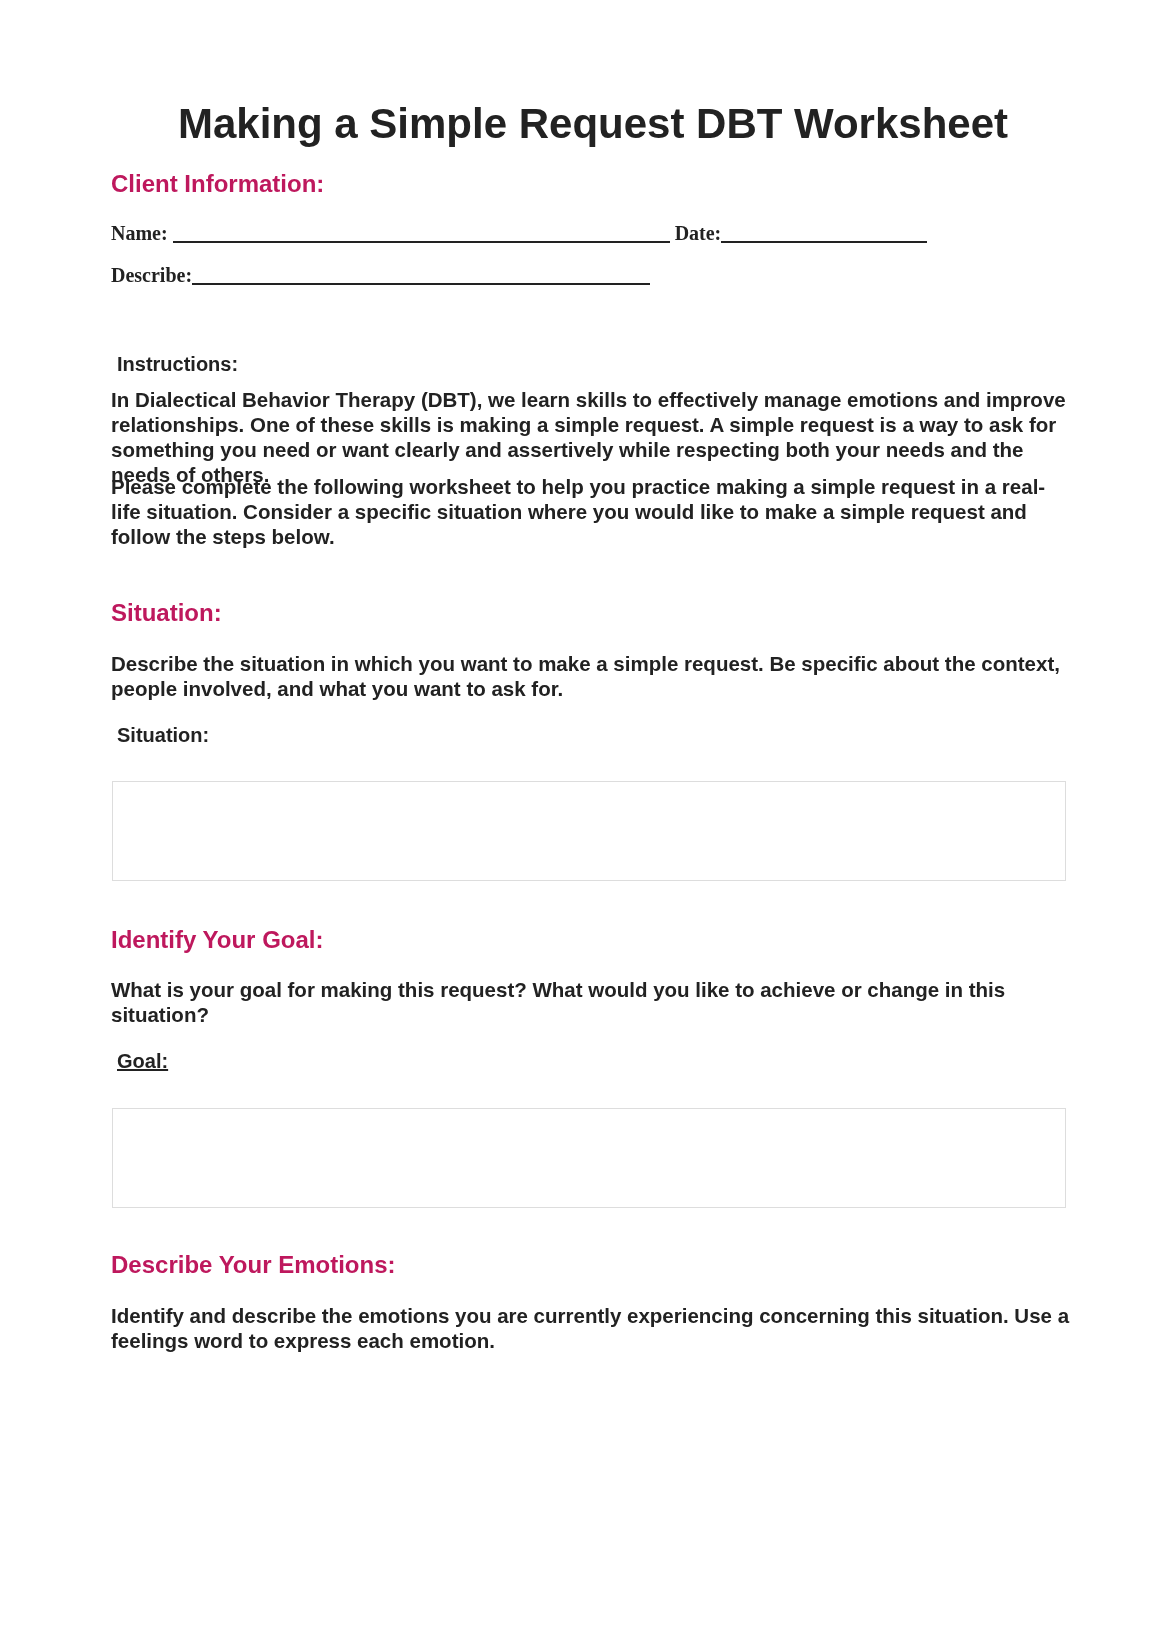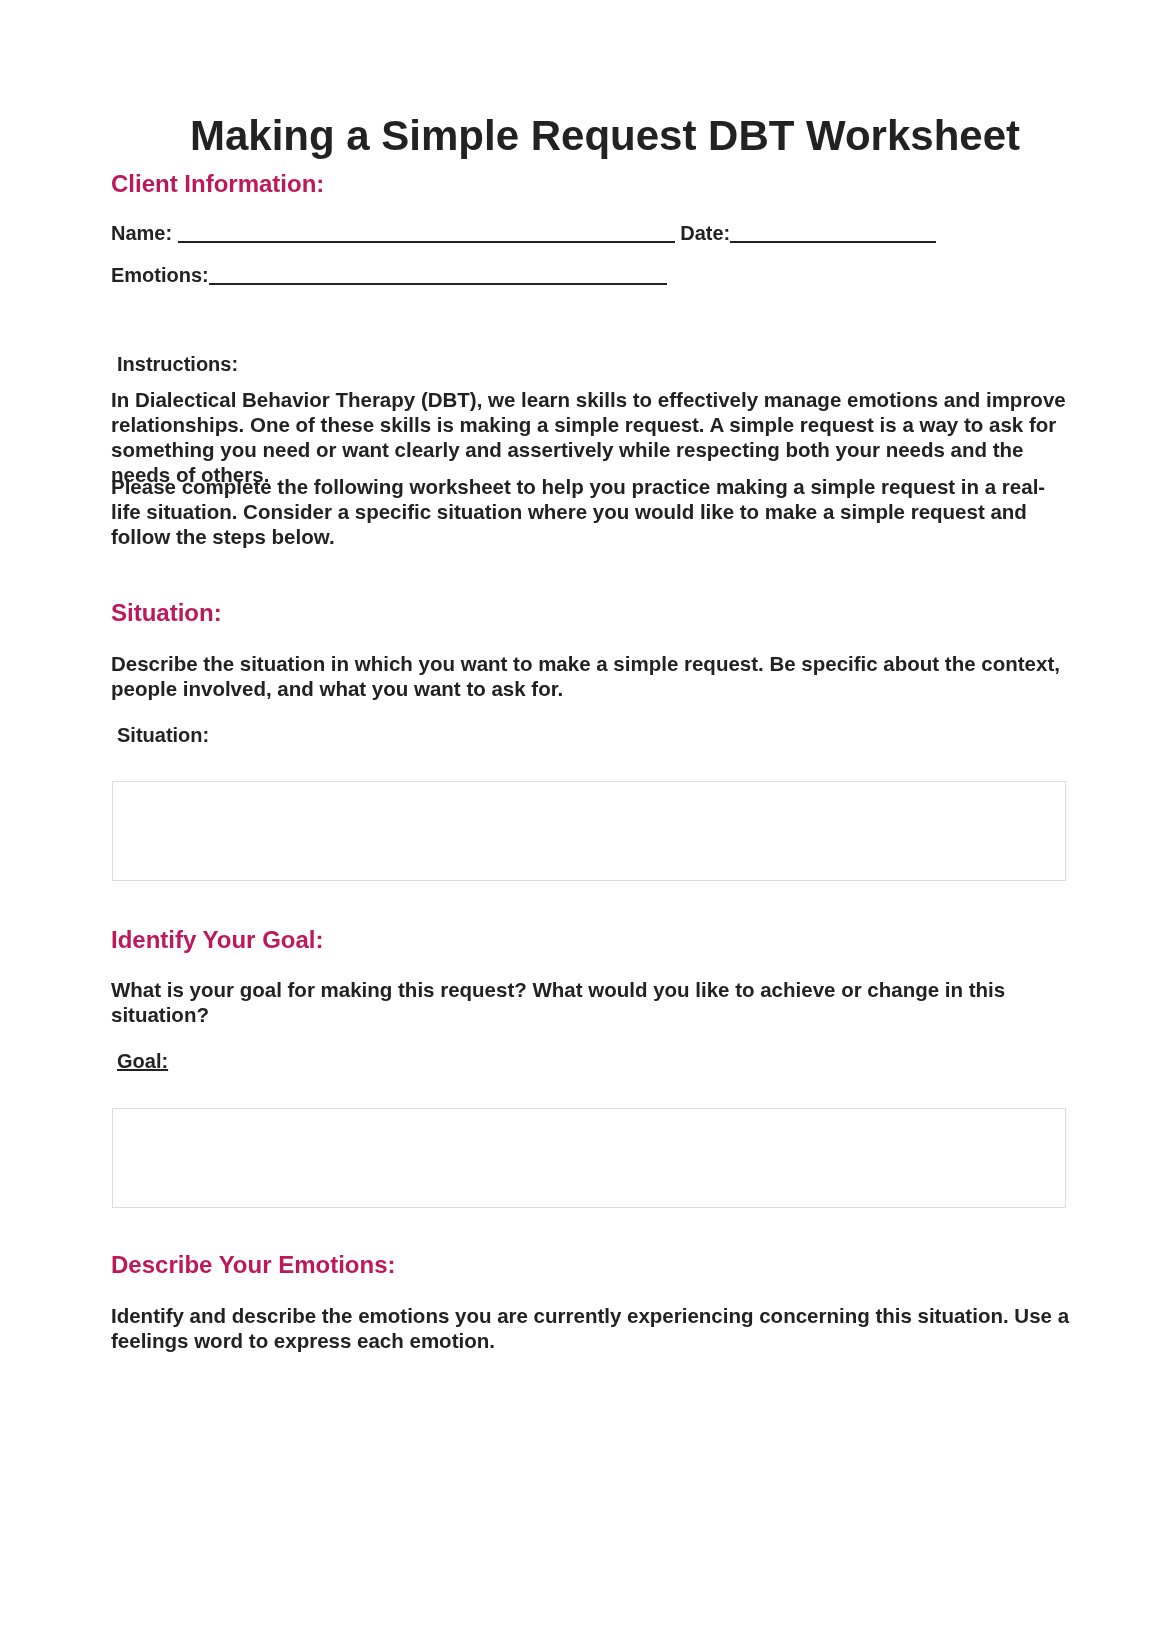--- a/index.html
+++ b/index.html
@@ -19,21 +19,21 @@
       position: absolute;
       left: 111px;
       top: 0;
       width: 956px;
     }
     .title {
       position: absolute;
       left: 0;
       width: 956px;
       top: 92px;
-      margin: 16px;
+      margin: 4px;
       text-align: center;
       font-size: 42px;
       font-weight: bold;
       line-height: 56px;
       color: #222222;
     }
     .h2 {
       position: absolute;
       left: 0;
       margin: 0;
@@ -78,38 +78,39 @@
       box-sizing: border-box;
       background: #ffffff;
     }
     .row {
       position: absolute;
       left: 0;
       font-size: 20px;
       font-weight: bold;
       line-height: 26px;
       white-space: nowrap;
+      font-family: Liberation Serif, serif;
     }
   </style>
 </head>
 <body>
 
 <div class="page">
 
   <h1 class="title">Making a Simple Request DBT Worksheet</h1>
 
   <h2 class="h2" style="top:169px;">Client Information:</h2>
 
   <div class="row" style="top:220px;">
     <span>Name: </span><span class="inline-field" style="width:497px;"></span>
     <span>Date:</span><span class="inline-field" style="width:206px;"></span>
   </div>
 
   <div class="row" style="top:262px;">
-    <span>Emotions:</span><span class="inline-field" style="width:458px;"></span>
+    <span>Describe:</span><span class="inline-field" style="width:458px;"></span>
   </div>
 
   <div class="label" style="top:345px;">Instructions:</div>
 
   <p class="para" style="top:387px;">In Dialectical Behavior Therapy (DBT), we learn skills to effectively manage emotions and improve relationships. One of these skills is making a simple request. A simple request is a way to ask for something you need or want clearly and assertively while respecting both your needs and the needs of others.</p>
 
   <p class="para" style="top:474px;">Please complete the following worksheet to help you practice making a simple request in a real-life situation. Consider a specific situation where you would like to make a simple request and follow the steps below.</p>
 
   <h2 class="h2" style="top:598px;">Situation:</h2>
 

